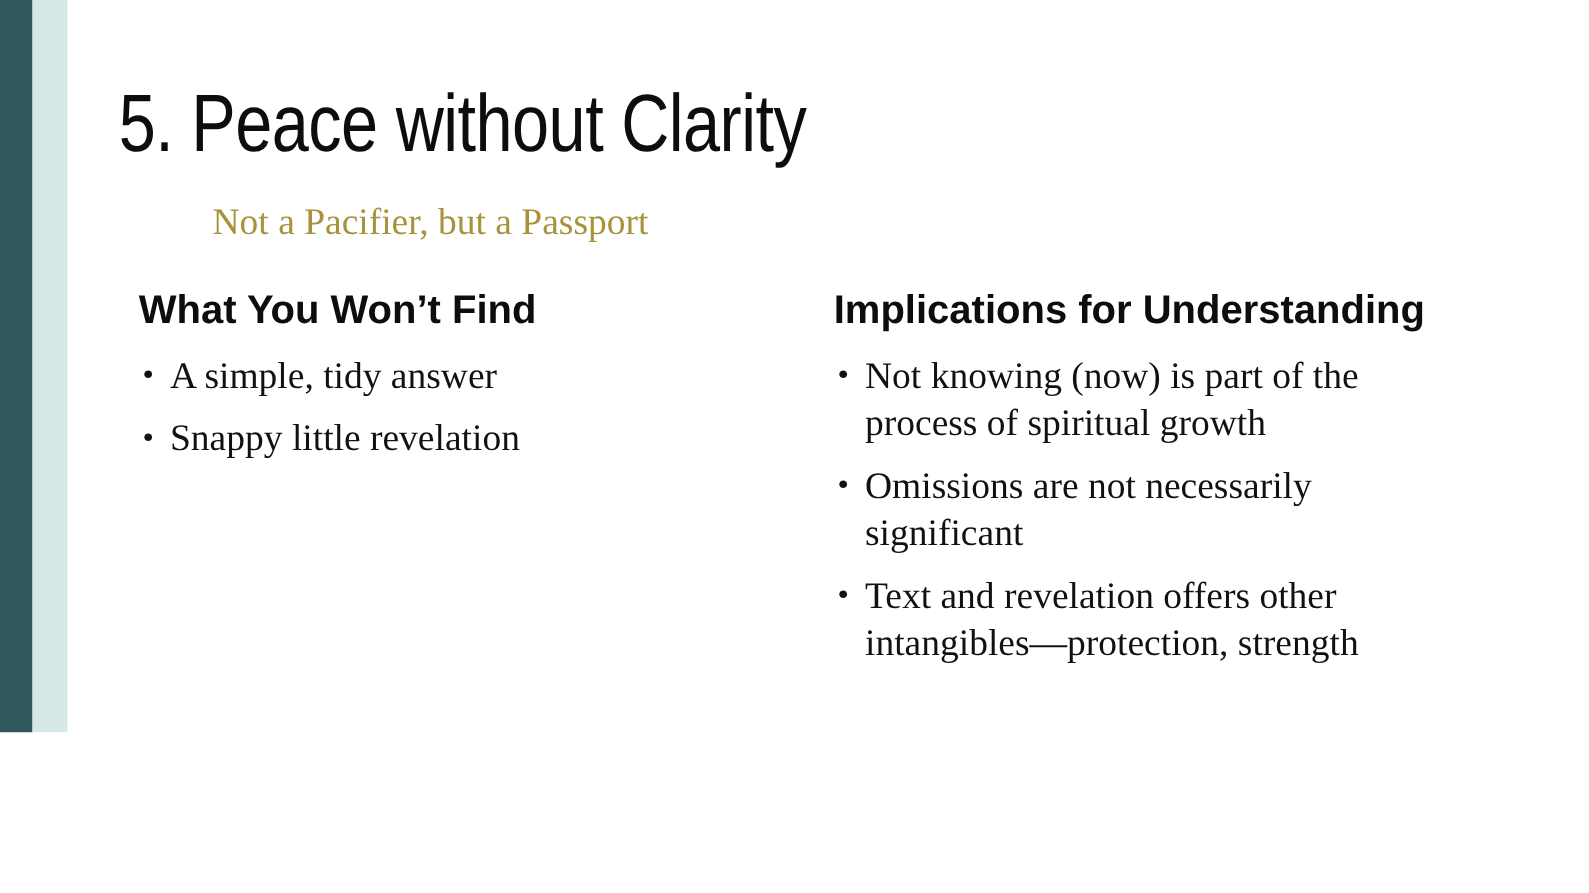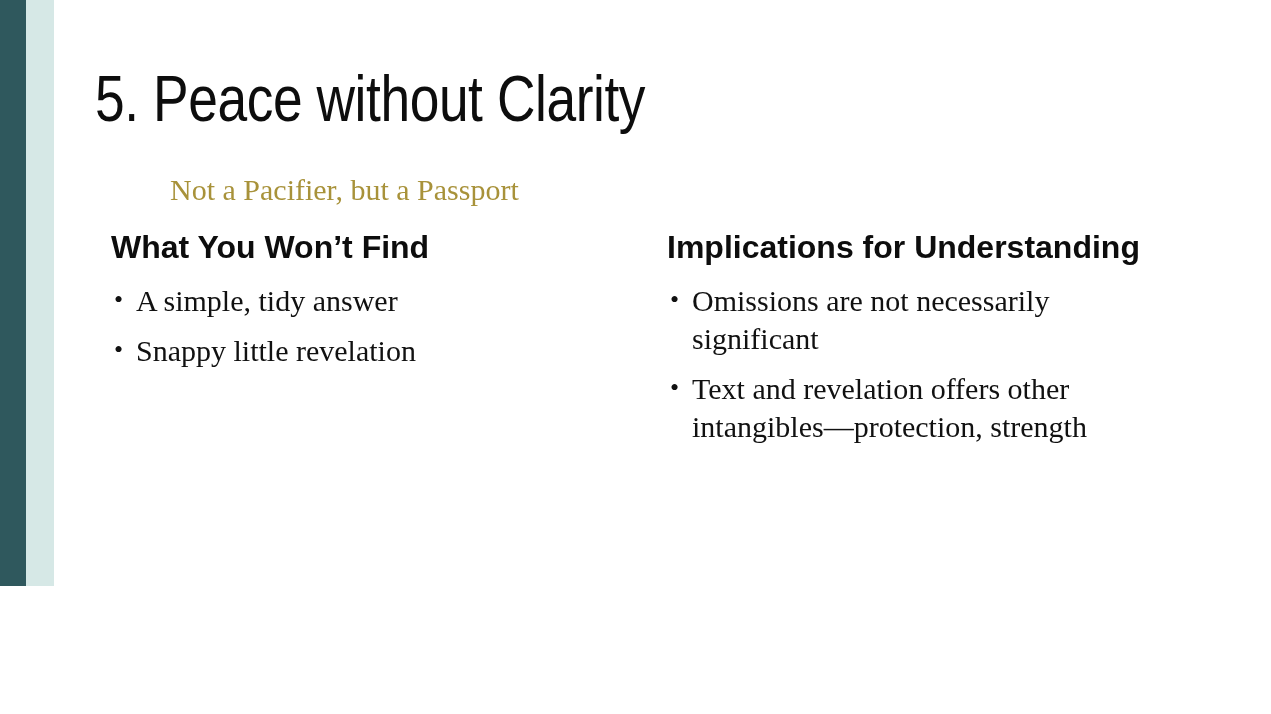--- a/index.html
+++ b/index.html
@@ -45,21 +45,21 @@
     line-height: 70px;
     letter-spacing: -0.5px;
     color: #0d0d0d;
     transform: scaleX(0.82);
     transform-origin: left top;
     white-space: nowrap;
   }
   #subtitle {
     position: absolute;
     left: 170px;
-    top: 172px;
+    top: 160px;
     font-family: "Liberation Serif", serif;
     font-size: 30px;
     line-height: 36px;
     color: #a8923a;
     white-space: nowrap;
   }
 
   
   .column {
     position: absolute;
@@ -129,20 +129,21 @@
     <div class="col-heading">What You Won’t Find</div>
     <ul class="bullets">
       <li>A simple, tidy answer</li>
       <li>Snappy little revelation</li>
     </ul>
   </div>
 
   <div class="column" id="col-right">
     <div class="col-heading">Implications for Understanding</div>
     <ul class="bullets">
+      <li>Not knowing (now) is part of the process of spiritual growth</li>
       <li>Omissions are not necessarily significant</li>
       <li>Text and revelation offers other intangibles—protection, strength</li>
     </ul>
   </div>
 
   <svg id="sunburst" viewBox="0 0 120 78">
     <g id="rays" stroke="#6e6e6e" fill="none" stroke-width="0.9">
         <line x1="51.00" y1="74.00" x2="34.00" y2="74.00" stroke="#6E6E6E" stroke-width="0.55" stroke-linecap="round" opacity="0.30"></line>
         <line x1="51.01" y1="73.49" x2="30.31" y2="72.30" stroke="#6E6E6E" stroke-width="1.00" stroke-linecap="round" opacity="0.32"></line>
         <line x1="51.06" y1="72.97" x2="26.75" y2="70.18" stroke="#6E6E6E" stroke-width="0.55" stroke-linecap="round" opacity="0.34"></line>

